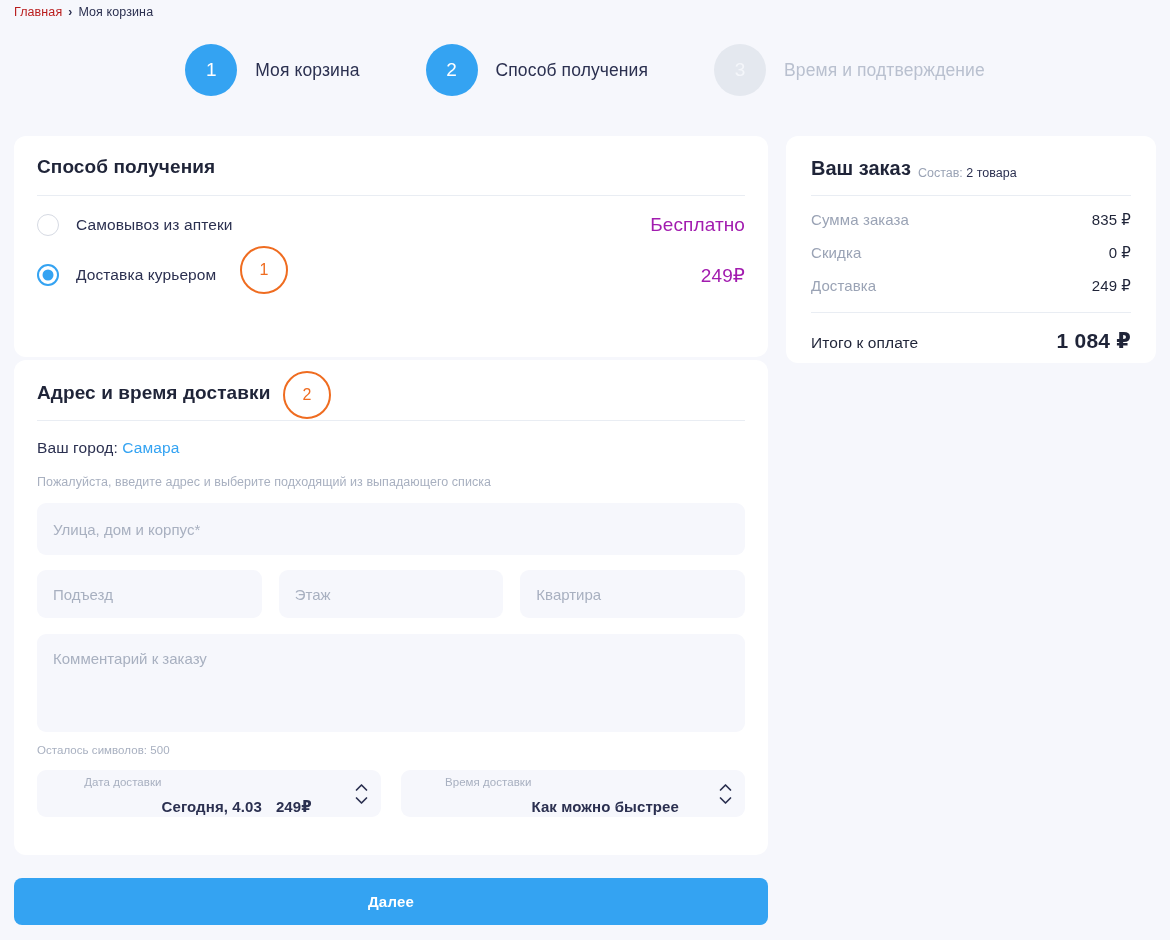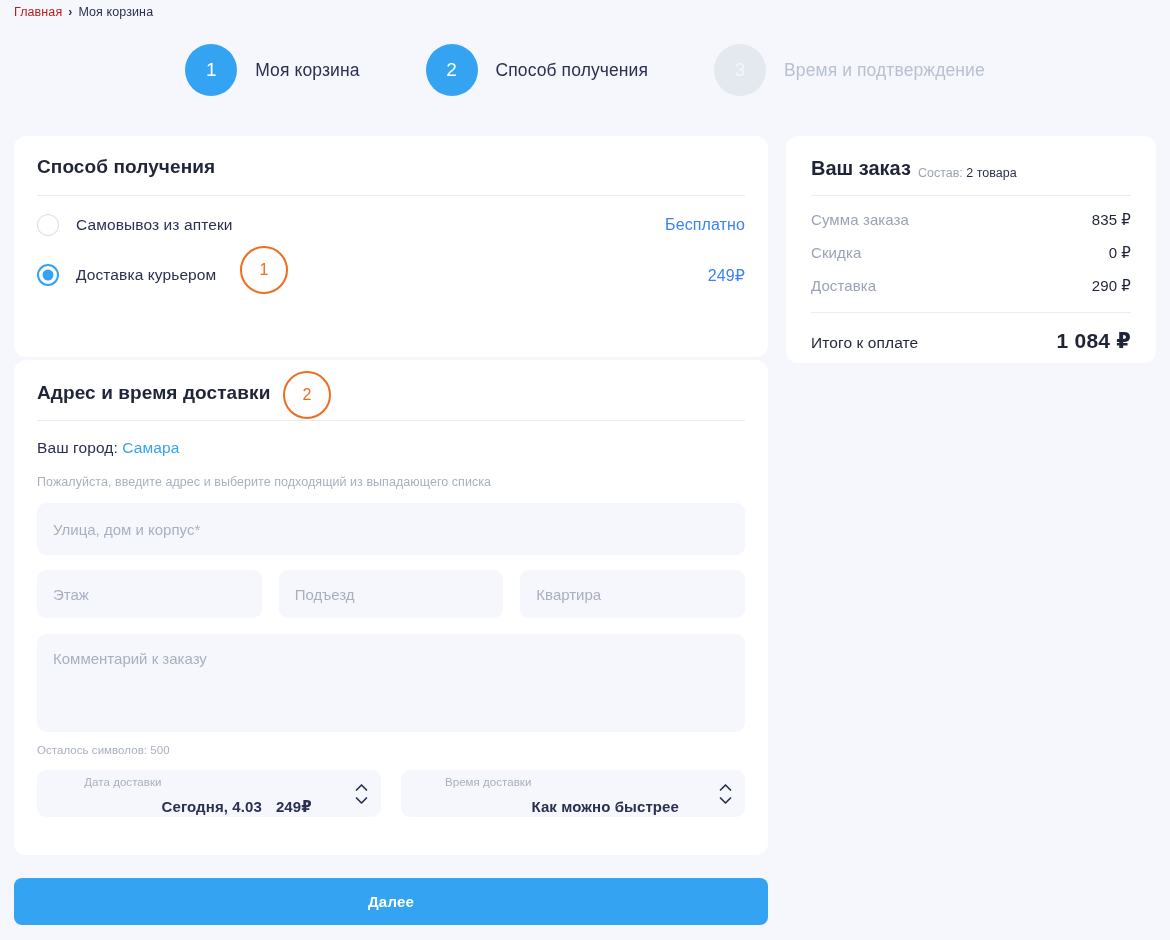--- a/index.html
+++ b/index.html
@@ -78,21 +78,21 @@
   .radio.checked::after {
     content: ""; position: absolute;
     left: 50%; top: 50%; transform: translate(-50%,-50%);
     width: 11px; height: 11px; border-radius: 50%;
     background: #34a3f2;
   }
   .option-label {
     margin-left: 17px; font-size: 15.5px; color: #2b3050; letter-spacing: .1px;
   }
   .option-price {
-    margin-left: auto; font-size: 16px; color: #3b82f6; letter-spacing: .1px;
+    margin-left: auto; font-size: 19px; color: #a21caf; letter-spacing: .1px;
   }
 
   
   #address-card { left: 14px; top: 360px; width: 754px; height: 495px; }
   #address-card .inner { padding: 22px 23px 0 23px; }
   #address-card .hdr { padding-bottom: 16px; }
 
   .city-line {
     margin-top: 18px; font-size: 15.5px; color: #2b3050; letter-spacing: .1px;
   }
@@ -250,24 +250,24 @@
       </div>
 
       <div class="hint">Пожалуйста, введите адрес и выберите подходящий из выпадающего списка</div>
 
       <div class="row-street">
         <input class="field tall" type="text" placeholder="Улица, дом и корпус*" style="">
       </div>
 
       <div class="row-triple">
         <div class="col">
+          <input class="field" type="text" placeholder="Подъезд" style="">
+        </div>
+        <div class="col">
           <input class="field" type="text" placeholder="Этаж" style="">
-        </div>
-        <div class="col">
-          <input class="field" type="text" placeholder="Подъезд" style="">
         </div>
         <div class="col">
           <input class="field" type="text" placeholder="Квартира" style="">
         </div>
       </div>
 
       <div class="comment-wrap">
         <textarea class="field" placeholder="Комментарий к заказу" style=""></textarea>
         <div class="counter">Осталось символов: 500</div>
       </div>
@@ -331,21 +331,21 @@
       <div class="sum-row">
         <span class="lbl">Сумма заказа</span>
         <span class="val">835 ₽</span>
       </div>
       <div class="sum-row">
         <span class="lbl">Скидка</span>
         <span class="val">0 ₽</span>
       </div>
       <div class="sum-row">
         <span class="lbl">Доставка</span>
-        <span class="val">290 ₽</span>
+        <span class="val">249 ₽</span>
       </div>
 
       <div class="divider sum-divider"></div>
 
       <div class="total-row">
         <span class="lbl">Итого к оплате</span>
         <span class="val">1 084 ₽</span>
       </div>
     </div>
   </aside>

